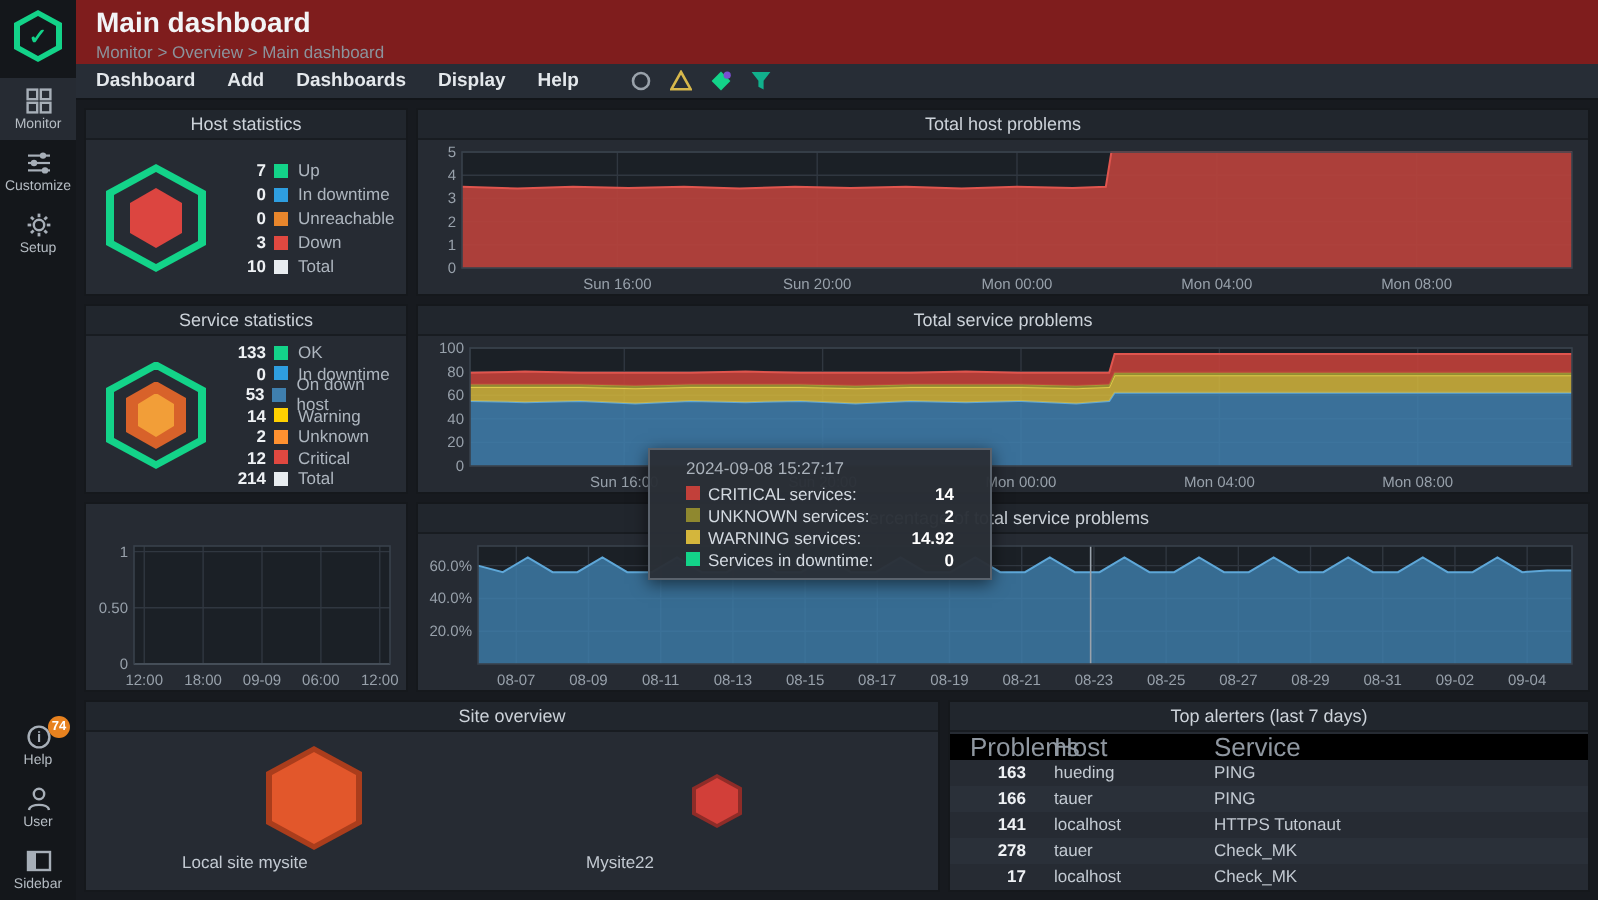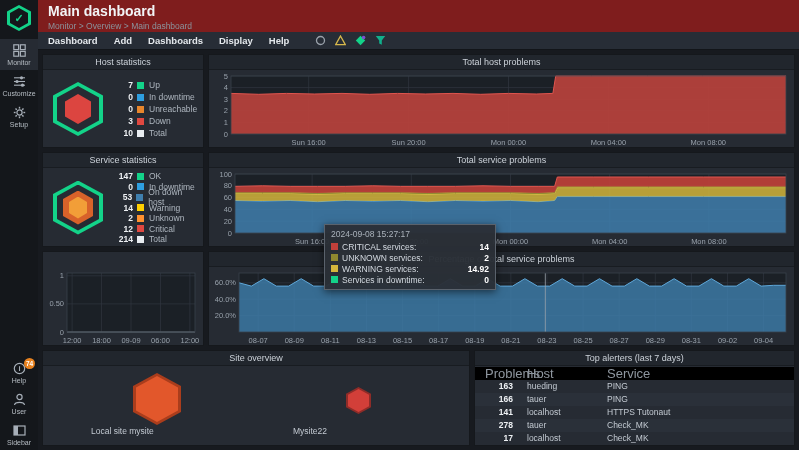--- a/index.html
+++ b/index.html
@@ -55,21 +55,21 @@
   
   .ta-head{display:flex;height:13px;line-height:13px;background:#000000;color:#8f97a0;font-size:13px;}
   .ta-row{display:flex;height:13px;line-height:13px;font-size:8.5px;color:#c3cad2;cursor:pointer;}
   .ta-row:nth-child(odd){background:#2a3039;}
   .col-p{width:44px;text-align:right;padding-right:6px;font-weight:bold;color:#eef1f4;}
   .ta-head .col-p{text-align:left;padding-left:10px;font-weight:normal;color:#8f97a0;}
   .col-h{width:80px;padding-left:8px;}
   .col-s{flex:1;padding-left:8px;}
 
   
-  .tooltip{position:absolute;left:286px;top:174px;width:172px;background:rgba(42,47,55,.97);border:1px solid #5a626c;padding:4px 6px;z-index:20;font-size:8.5px;color:#d4dae1;box-shadow:0 2px 8px rgba(0,0,0,.55);}
+  .tooltip{position:absolute;left:286px;top:174px;width:172px;background:rgba(42,47,55,.97);border:1px solid #5a626c;padding:4px 18px;z-index:20;font-size:8.5px;color:#d4dae1;box-shadow:0 2px 8px rgba(0,0,0,.55);}
   .tt-time{color:#aab2bb;height:12px;}
   .tt-row{display:flex;align-items:center;gap:4px;height:11px;}
   .tt-chip{width:7px;height:7px;flex:none;}
   .tt-label{flex:1;}
   .tt-val{font-weight:bold;color:#fff;}
 </style>
 </head>
 <body>
 
 <div class="app">
@@ -248,21 +248,21 @@
       <div class="panel-b">
         <div class="stats-body">
           <div class="hexwrap" style="width:50px;height:54px;">
             <div class="layer hex" style="inset: 0px; background: rgb(19, 211, 137);"></div>
             <div class="layer hex" style="inset:4px;background:#262b33;"></div>
             <div class="layer hex" style="inset: 10px; background: rgb(216, 98, 42);"></div>
             <div class="layer hex" style="inset: 16px; background: rgb(242, 158, 56);"></div>
           </div>
           <div class="stat-list">
             <div class="stat-row tight">
-                <span class="stat-val">147</span>
+                <span class="stat-val">133</span>
                 <span class="chip" style="background: rgb(19, 211, 137);"></span>
                 <span class="stat-label">OK</span>
               </div>
             <div class="stat-row tight">
                 <span class="stat-val">0</span>
                 <span class="chip" style="background: rgb(46, 158, 224);"></span>
                 <span class="stat-label">In downtime</span>
               </div>
             <div class="stat-row tight">
                 <span class="stat-val">53</span>

